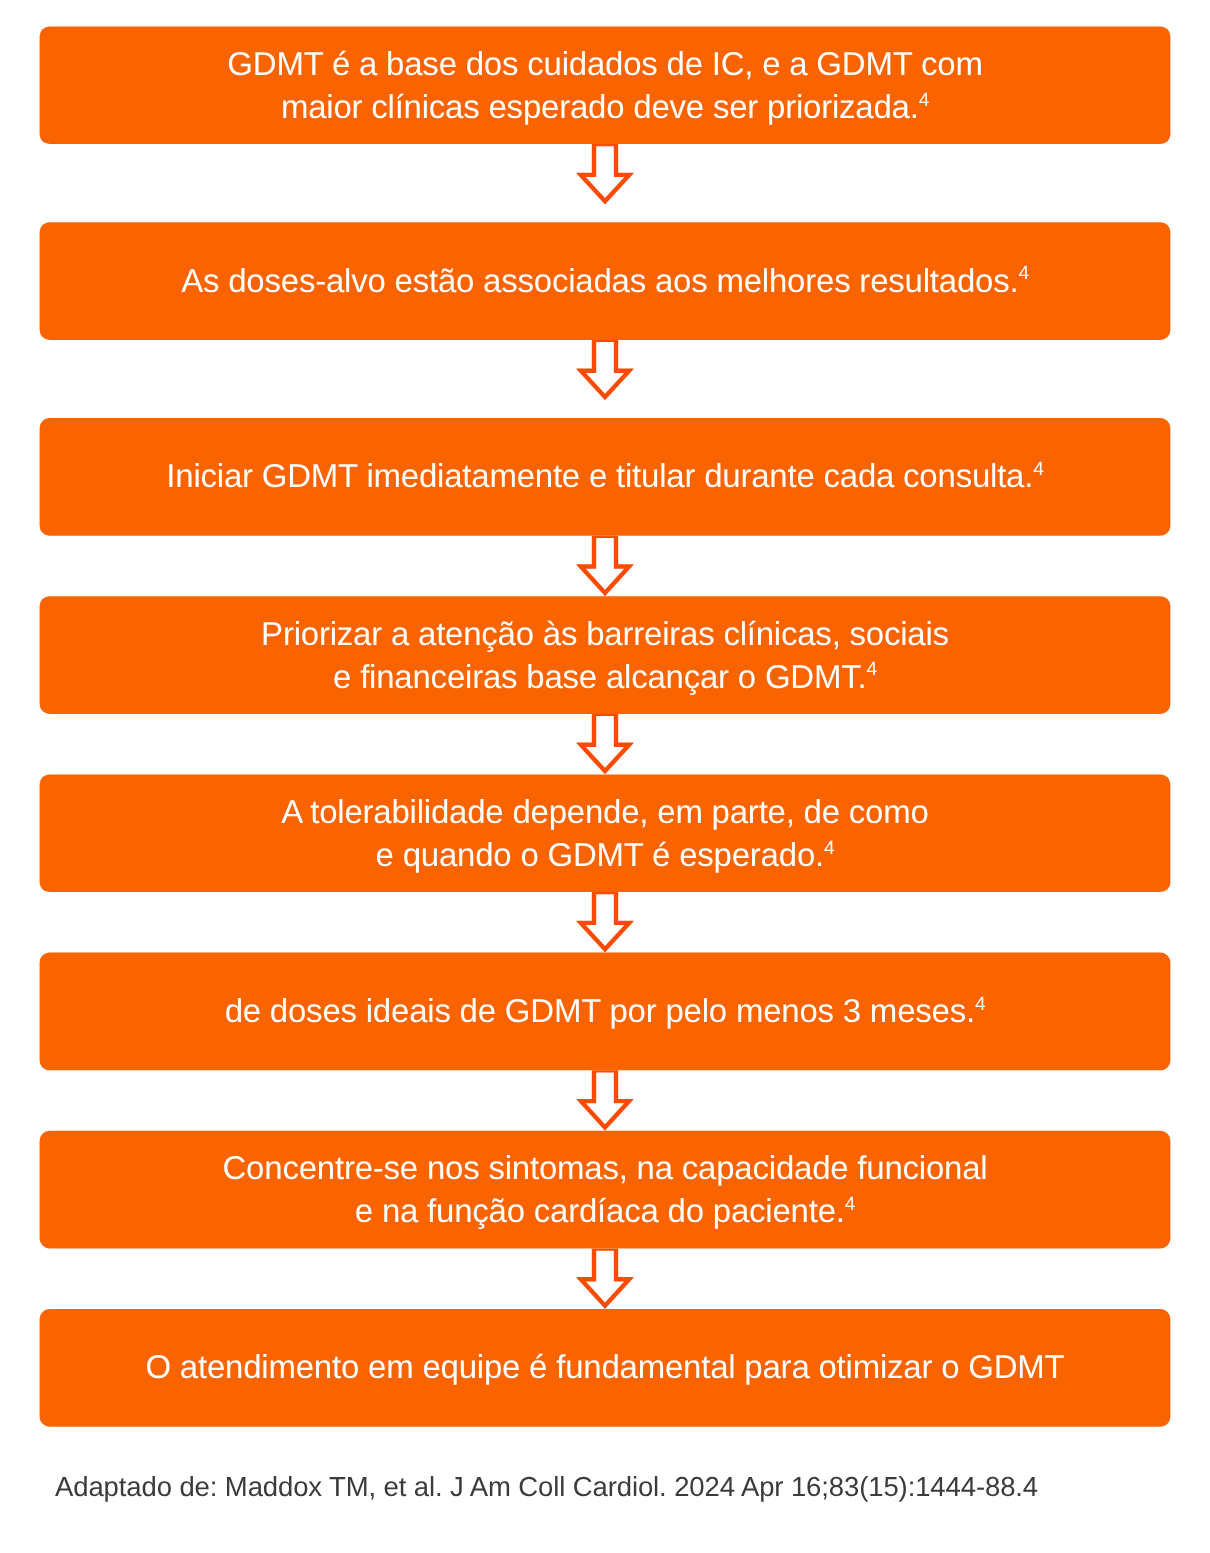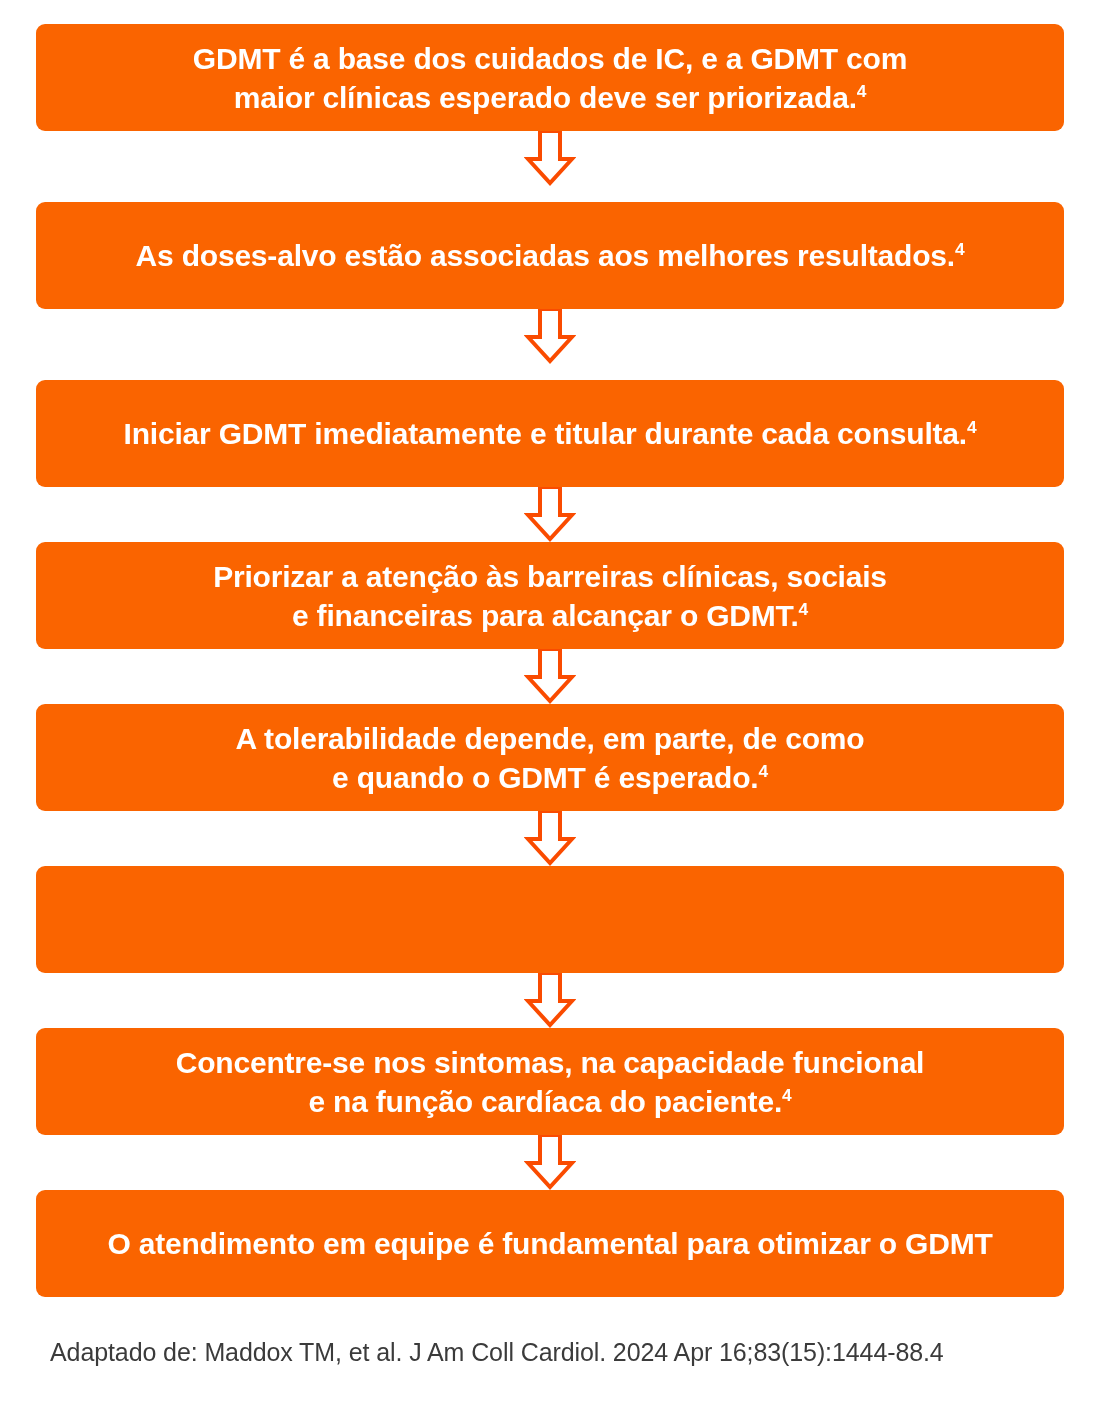--- a/index.html
+++ b/index.html
@@ -34,21 +34,21 @@
     background: #fa6400;
     border-radius: 9px;
     color: #ffffff;
     display: flex;
     align-items: center;
     justify-content: center;
     text-align: center;
     padding: 32px 26px;
     line-height: 1.30;
     font-size: 30px;
-    font-weight: 700;
+    font-weight: 400;
     letter-spacing: -0.2px;
   }
   .step-box .step-text {
     display: block;
     width: 100%;
   }
   .step-box .line {
     display: block;
     white-space: nowrap;
   }
@@ -122,21 +122,21 @@
 
   <div class="connector">
     <svg width="52" height="55" viewBox="0 0 52 55" aria-hidden="true">
       <path d="M16 0 L16 28 L4 28 L26 52 L48 28 L36 28 L36 0 Z" fill="#ffffff" stroke="#fa4b00" stroke-width="4" stroke-linejoin="miter"></path>
     </svg>
   </div>
 
   <div class="step-box h-two">
     <span class="step-text">
       <span class="line">Priorizar a atenção às barreiras clínicas, sociais</span>
-      <span class="line"><span>e financeiras para alcançar o GDMT.</span><span class="sup">4</span></span>
+      <span class="line"><span>e financeiras base alcançar o GDMT.</span><span class="sup">4</span></span>
     </span>
   </div>
 
   <div class="connector">
     <svg width="52" height="55" viewBox="0 0 52 55" aria-hidden="true">
       <path d="M16 0 L16 28 L4 28 L26 52 L48 28 L36 28 L36 0 Z" fill="#ffffff" stroke="#fa4b00" stroke-width="4" stroke-linejoin="miter"></path>
     </svg>
   </div>
 
   <div class="step-box h-two">
@@ -147,20 +147,21 @@
   </div>
 
   <div class="connector">
     <svg width="52" height="55" viewBox="0 0 52 55" aria-hidden="true">
       <path d="M16 0 L16 28 L4 28 L26 52 L48 28 L36 28 L36 0 Z" fill="#ffffff" stroke="#fa4b00" stroke-width="4" stroke-linejoin="miter"></path>
     </svg>
   </div>
 
   <div class="step-box h-two">
     <span class="step-text">
+      <span class="line"><span>de doses ideais de GDMT por pelo menos 3 meses.</span><span class="sup">4</span></span>
     </span>
   </div>
 
   <div class="connector">
     <svg width="52" height="55" viewBox="0 0 52 55" aria-hidden="true">
       <path d="M16 0 L16 28 L4 28 L26 52 L48 28 L36 28 L36 0 Z" fill="#ffffff" stroke="#fa4b00" stroke-width="4" stroke-linejoin="miter"></path>
     </svg>
   </div>
 
   <div class="step-box h-two">

